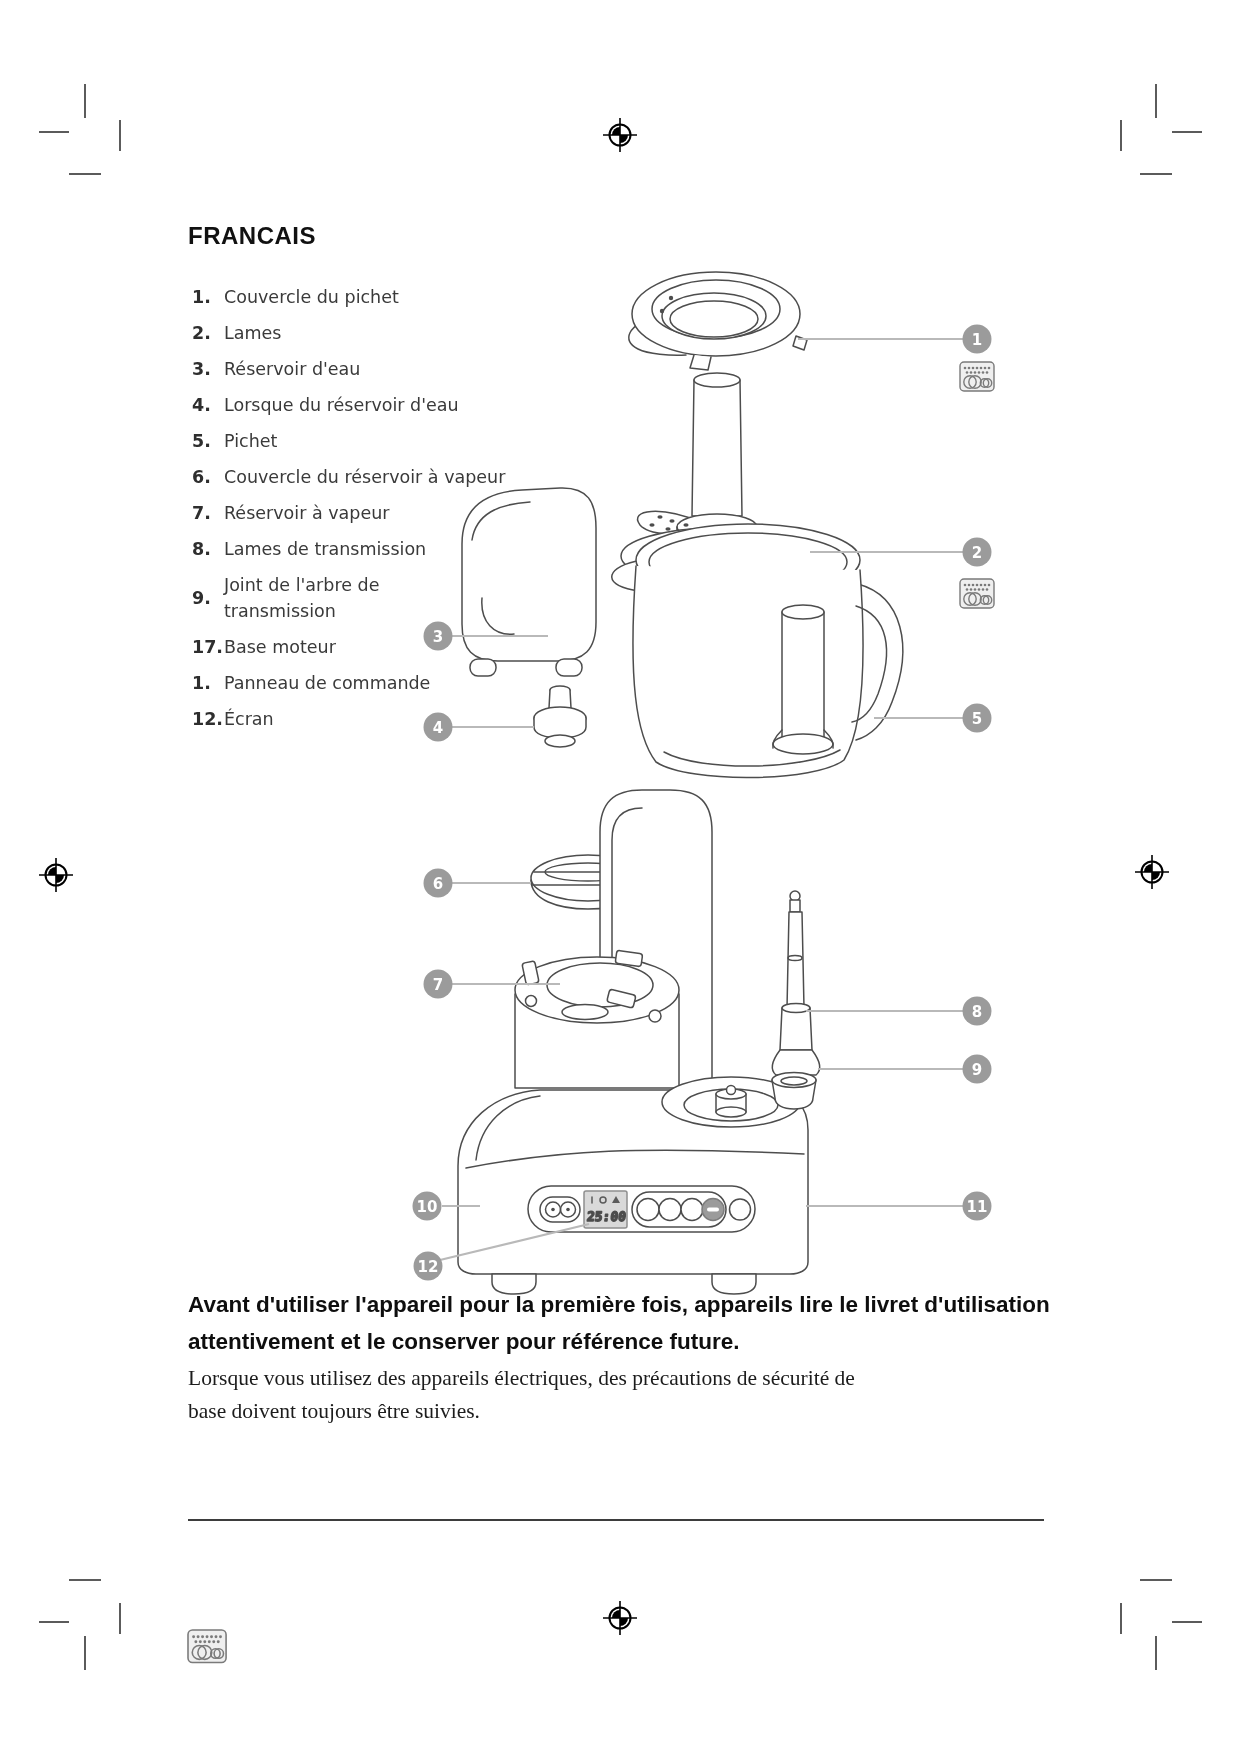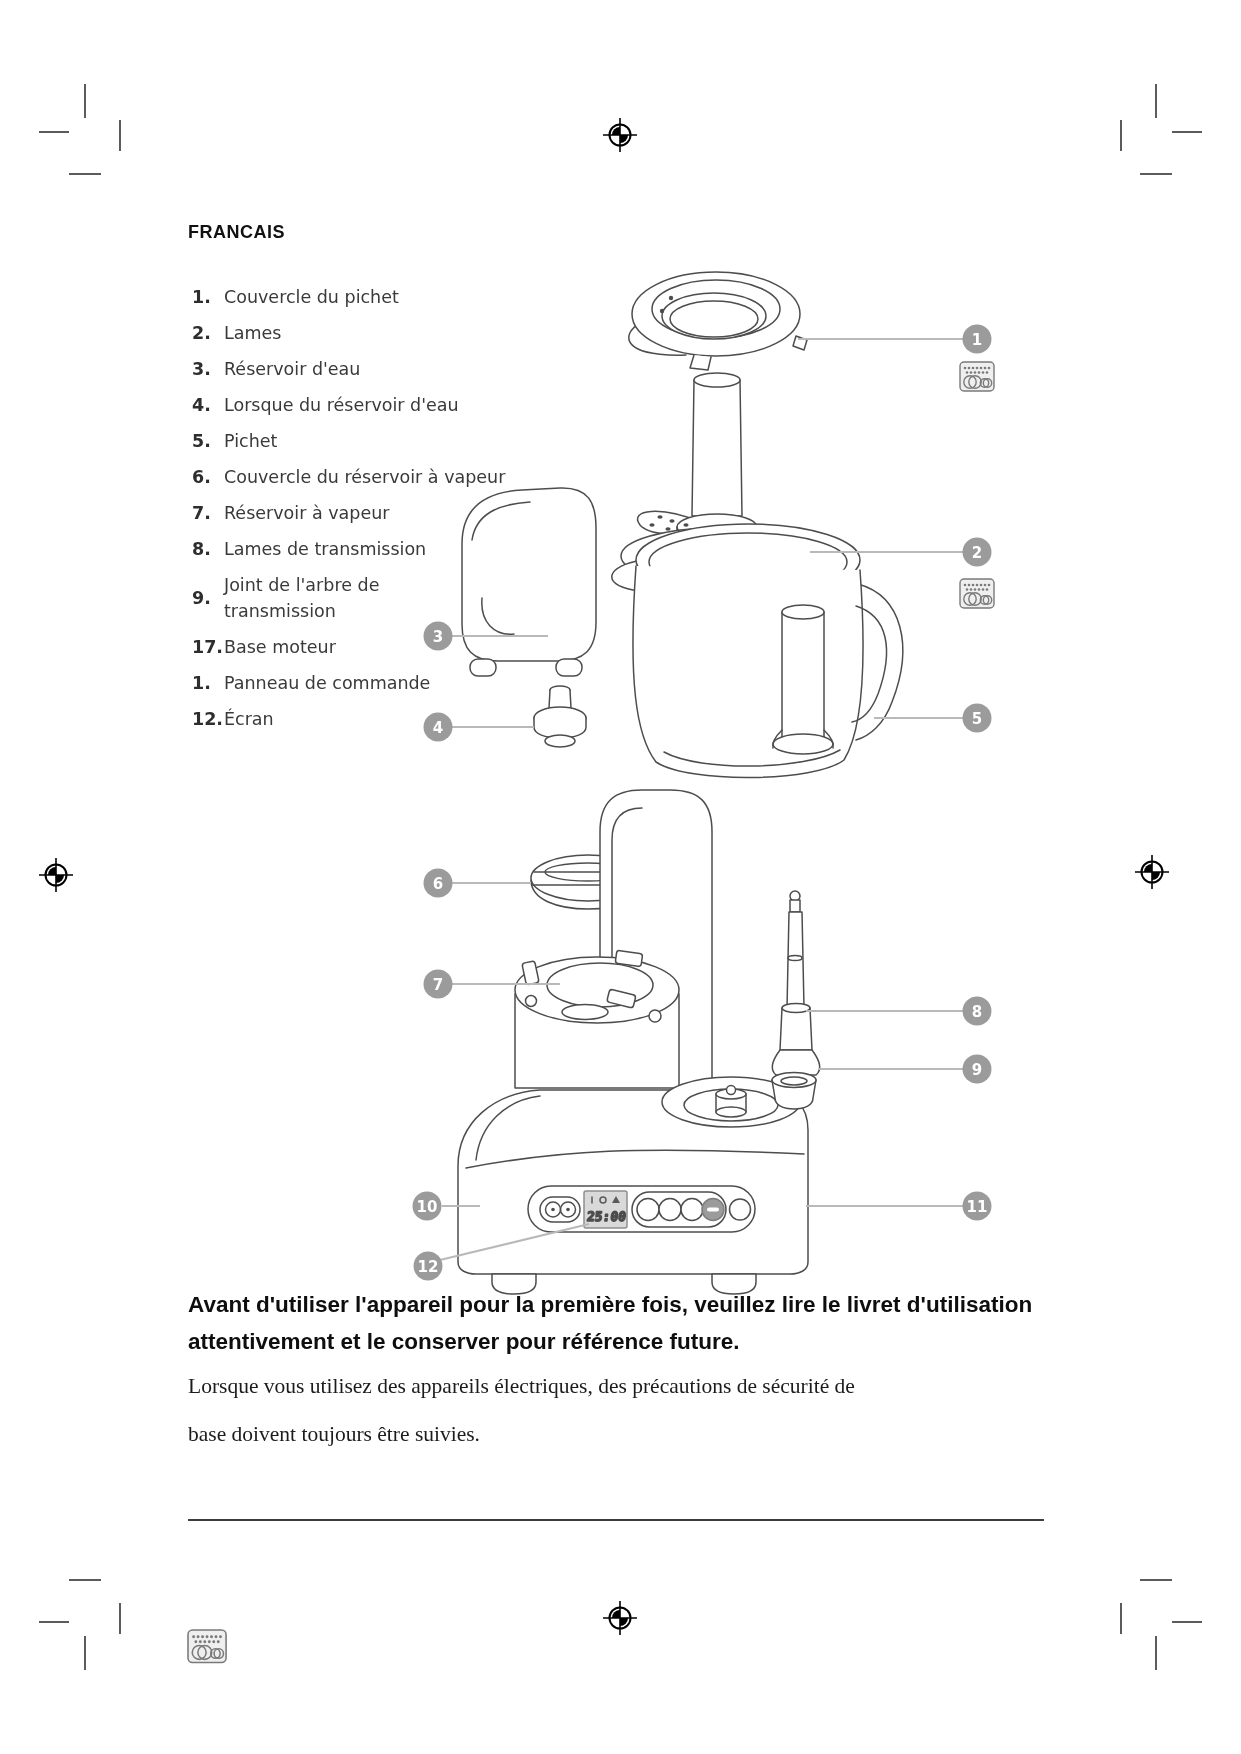--- a/index.html
+++ b/index.html
@@ -1,31 +1,31 @@
 <!DOCTYPE html>
 <html><head>
 <meta charset="utf-8">
 <style>
   html,body{margin:0;padding:0;background:#ffffff;}
   .page{position:relative;width:1241px;height:1754px;background:#ffffff;overflow:hidden;
         font-family:"DejaVu Sans",sans-serif;color:#222;}
   .layer{position:absolute;left:0;top:0;}
   .heading{position:absolute;left:188px;top:222px;font-family:"Liberation Sans",sans-serif;
-           font-weight:bold;font-size:18px;letter-spacing:.5px;color:#111;}
+           font-weight:bold;font-size:24px;letter-spacing:.5px;color:#111;}
   ol.parts{position:absolute;left:192px;top:284px;margin:0;padding:0;list-style:none;width:330px;}
   ol.parts li{display:flex;margin:0 0 10px 0;font-size:17.5px;line-height:26px;color:#3a3a3a;}
   ol.parts li .num{width:32px;flex:0 0 32px;font-weight:bold;color:#2e2e2e;}
   ol.parts li .lbl{white-space:pre-line;}
   ol.parts li:nth-child(9){align-items:center;}
   .notice-bold{position:absolute;left:188px;top:1286px;width:900px;
       font-family:"Liberation Sans",sans-serif;font-weight:bold;font-size:22.5px;
       line-height:37px;color:#0e0e0e;}
   .notice-body{position:absolute;left:188px;top:1362px;width:680px;
       font-family:"Liberation Serif","DejaVu Serif",serif;font-size:21.5px;
-      line-height:48px;color:#1c1c1c;}
+      line-height:33px;color:#1c1c1c;}
   .rule{position:absolute;left:188px;top:1519px;width:856px;height:2px;background:#3d3d3d;}
   svg text.badge-num{font-family:"DejaVu Sans",sans-serif;font-weight:bold;font-size:15px;fill:#ffffff;}
   svg text.lcd{font-family:"DejaVu Sans Mono",monospace;font-weight:bold;font-size:13px;fill:#4a4a4a;}
 </style>
 </head>
 <body>
 
 <div class="page">
 
   <svg class="layer" width="1241" height="1754" viewBox="0 0 1241 1754">
@@ -360,17 +360,17 @@
       <li>
         <span class="num">1.</span>
         <span class="lbl">Panneau de commande</span>
       </li>
       <li>
         <span class="num">12.</span>
         <span class="lbl">Écran</span>
       </li>
     </ol>
 
-  <div class="notice-bold">Avant d'utiliser l'appareil pour la première fois, veuillez lire le livret d'utilisation attentivement et le conserver pour référence future.</div>
+  <div class="notice-bold">Avant d'utiliser l'appareil pour la première fois, appareils lire le livret d'utilisation attentivement et le conserver pour référence future.</div>
   <div class="notice-body">Lorsque vous utilisez des appareils électriques, des précautions de sécurité de base doivent toujours être suivies.</div>
 
   <div class="rule"></div>
 </div>
 
 </body></html>

